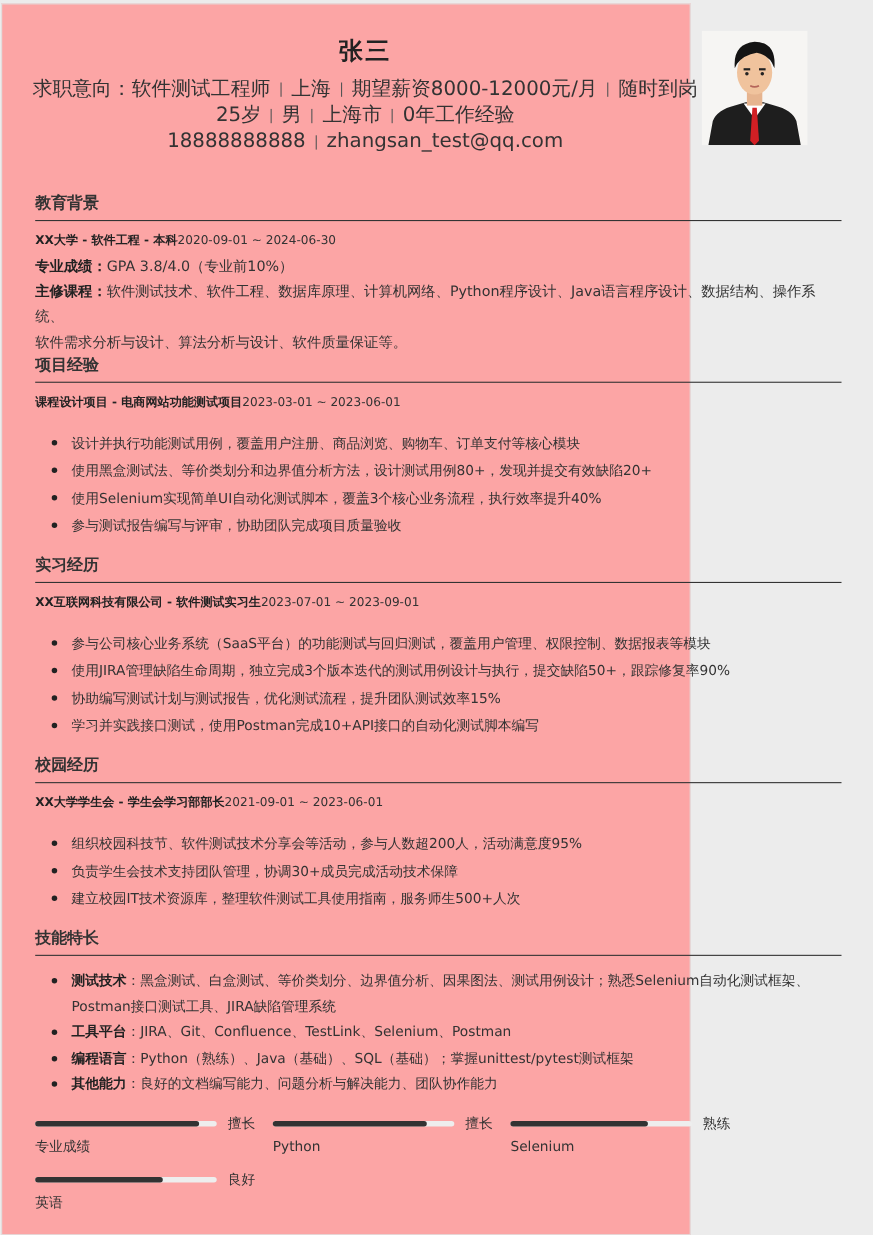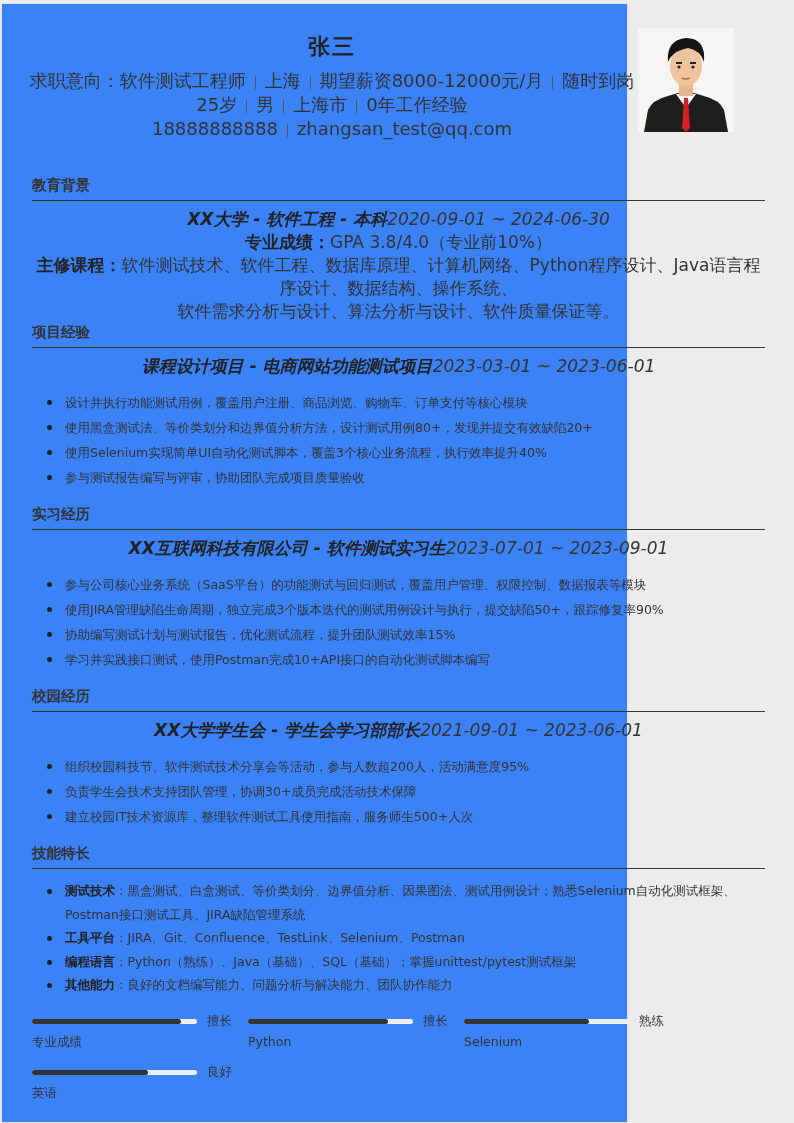--- a/index.html
+++ b/index.html
@@ -4,43 +4,43 @@
 <style>
   html, body { margin: 0; padding: 0; }
   body {
     width: 794px; height: 1123px; overflow: hidden;
     background: #ececec;
     font-family: "DejaVu Sans", "Liberation Sans", sans-serif;
     color: #222;
   }
   .page {
     position: absolute; left: 1px; top: 3px; width: 627px; height: 1120px;
-    background: #3b82f6; border: 1px solid #e2e2e2; box-sizing: border-box;
+    background: #fca5a5; border: 1px solid #e2e2e2; box-sizing: border-box;
   }
   .header { position: absolute; left: 0; top: 0; width: 792px; height: 150px; }
   .name {
     position: absolute; left: 0; width: 660px; top: 28px; text-align: center;
     font-size: 22px; font-weight: bold; color: #222; letter-spacing: 2px;
   }
   .info-line {
     position: absolute; left: 0; width: 660px; text-align: center;
     font-size: 18px; color: #333; line-height: 18px;
   }
   .info-line .sep { display: inline-block; width: 1px; height: 13px; background: #555; margin: 0 9px; vertical-align: -2px; }
   .photo { position: absolute; left: 636px; top: 24px; width: 96px; height: 104px; background: #f6f5f3; overflow: hidden; }
 
   .section { position: absolute; left: 30px; width: 733px; }
   .section-title {
     font-size: 14.5px; font-weight: bold; color: #333; height: 22px; line-height: 22px;
     border-bottom: 1px solid #333; padding-bottom: 4px; margin-bottom: 8px;
   }
-  .entry-head { display: flex; justify-content: center; font-size: 17px; line-height: 20px; height: 22px; font-style: italic; }
+  .entry-head { display: flex; justify-content: flex-start; font-size: 11px; line-height: 20px; height: 22px; }
   .entry-title { font-weight: bold; color: #222; }
   .entry-date { color: #333; }
-  .text-line { font-size: 17px; line-height: 23px; color: #333; text-align: center; }
+  .text-line { font-size: 13px; line-height: 23px; color: #333; }
   .text-line b { color: #222; }
   ul.bullets { list-style: none; margin: 12px; padding: 0; }
   ul.bullets li { position: relative; padding-left: 21px; font-size: 12.5px; line-height: 25px; color: #333; }
   ul.bullets li::before {
     content: ""; position: absolute; left: 3px; top: 10px; width: 5px; height: 5px; border-radius: 50%; background: #222;
   }
   ul.bullets li b { color: #222; }
   ul.skills li { line-height: 23.5px; }
 
   .skill-bars { position: absolute; left: 30px; top: 1008px; width: 700px; }

